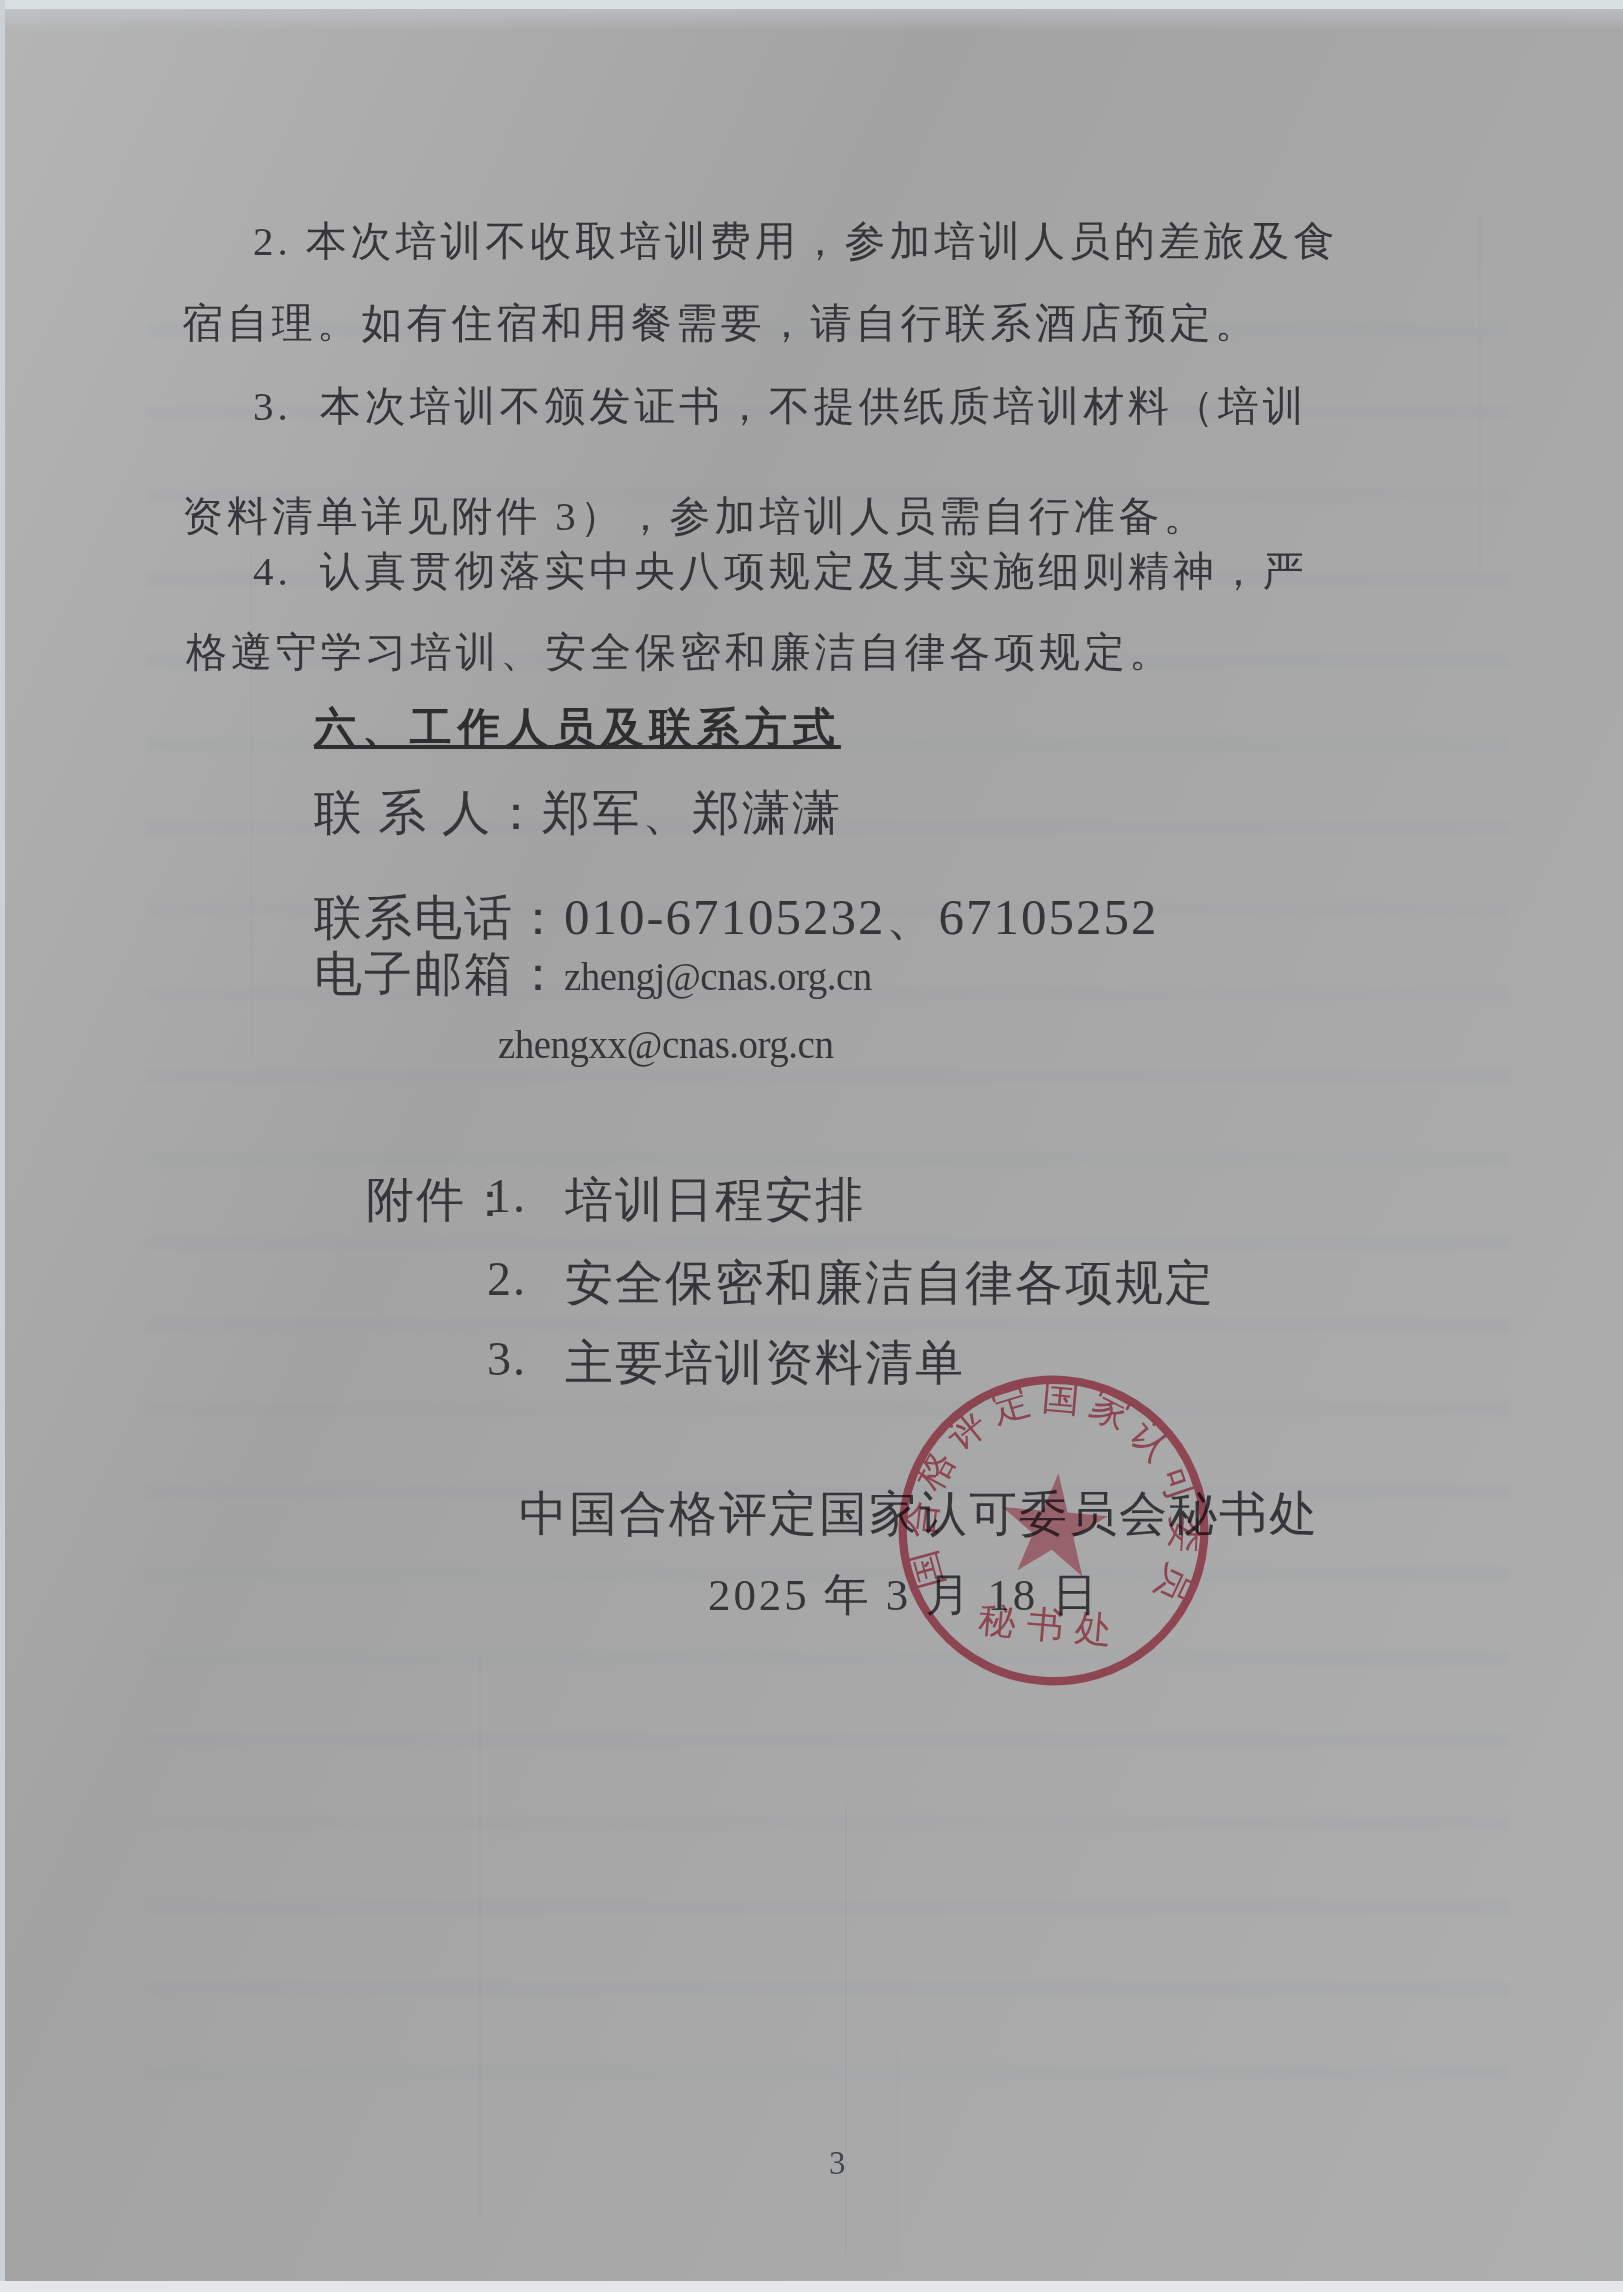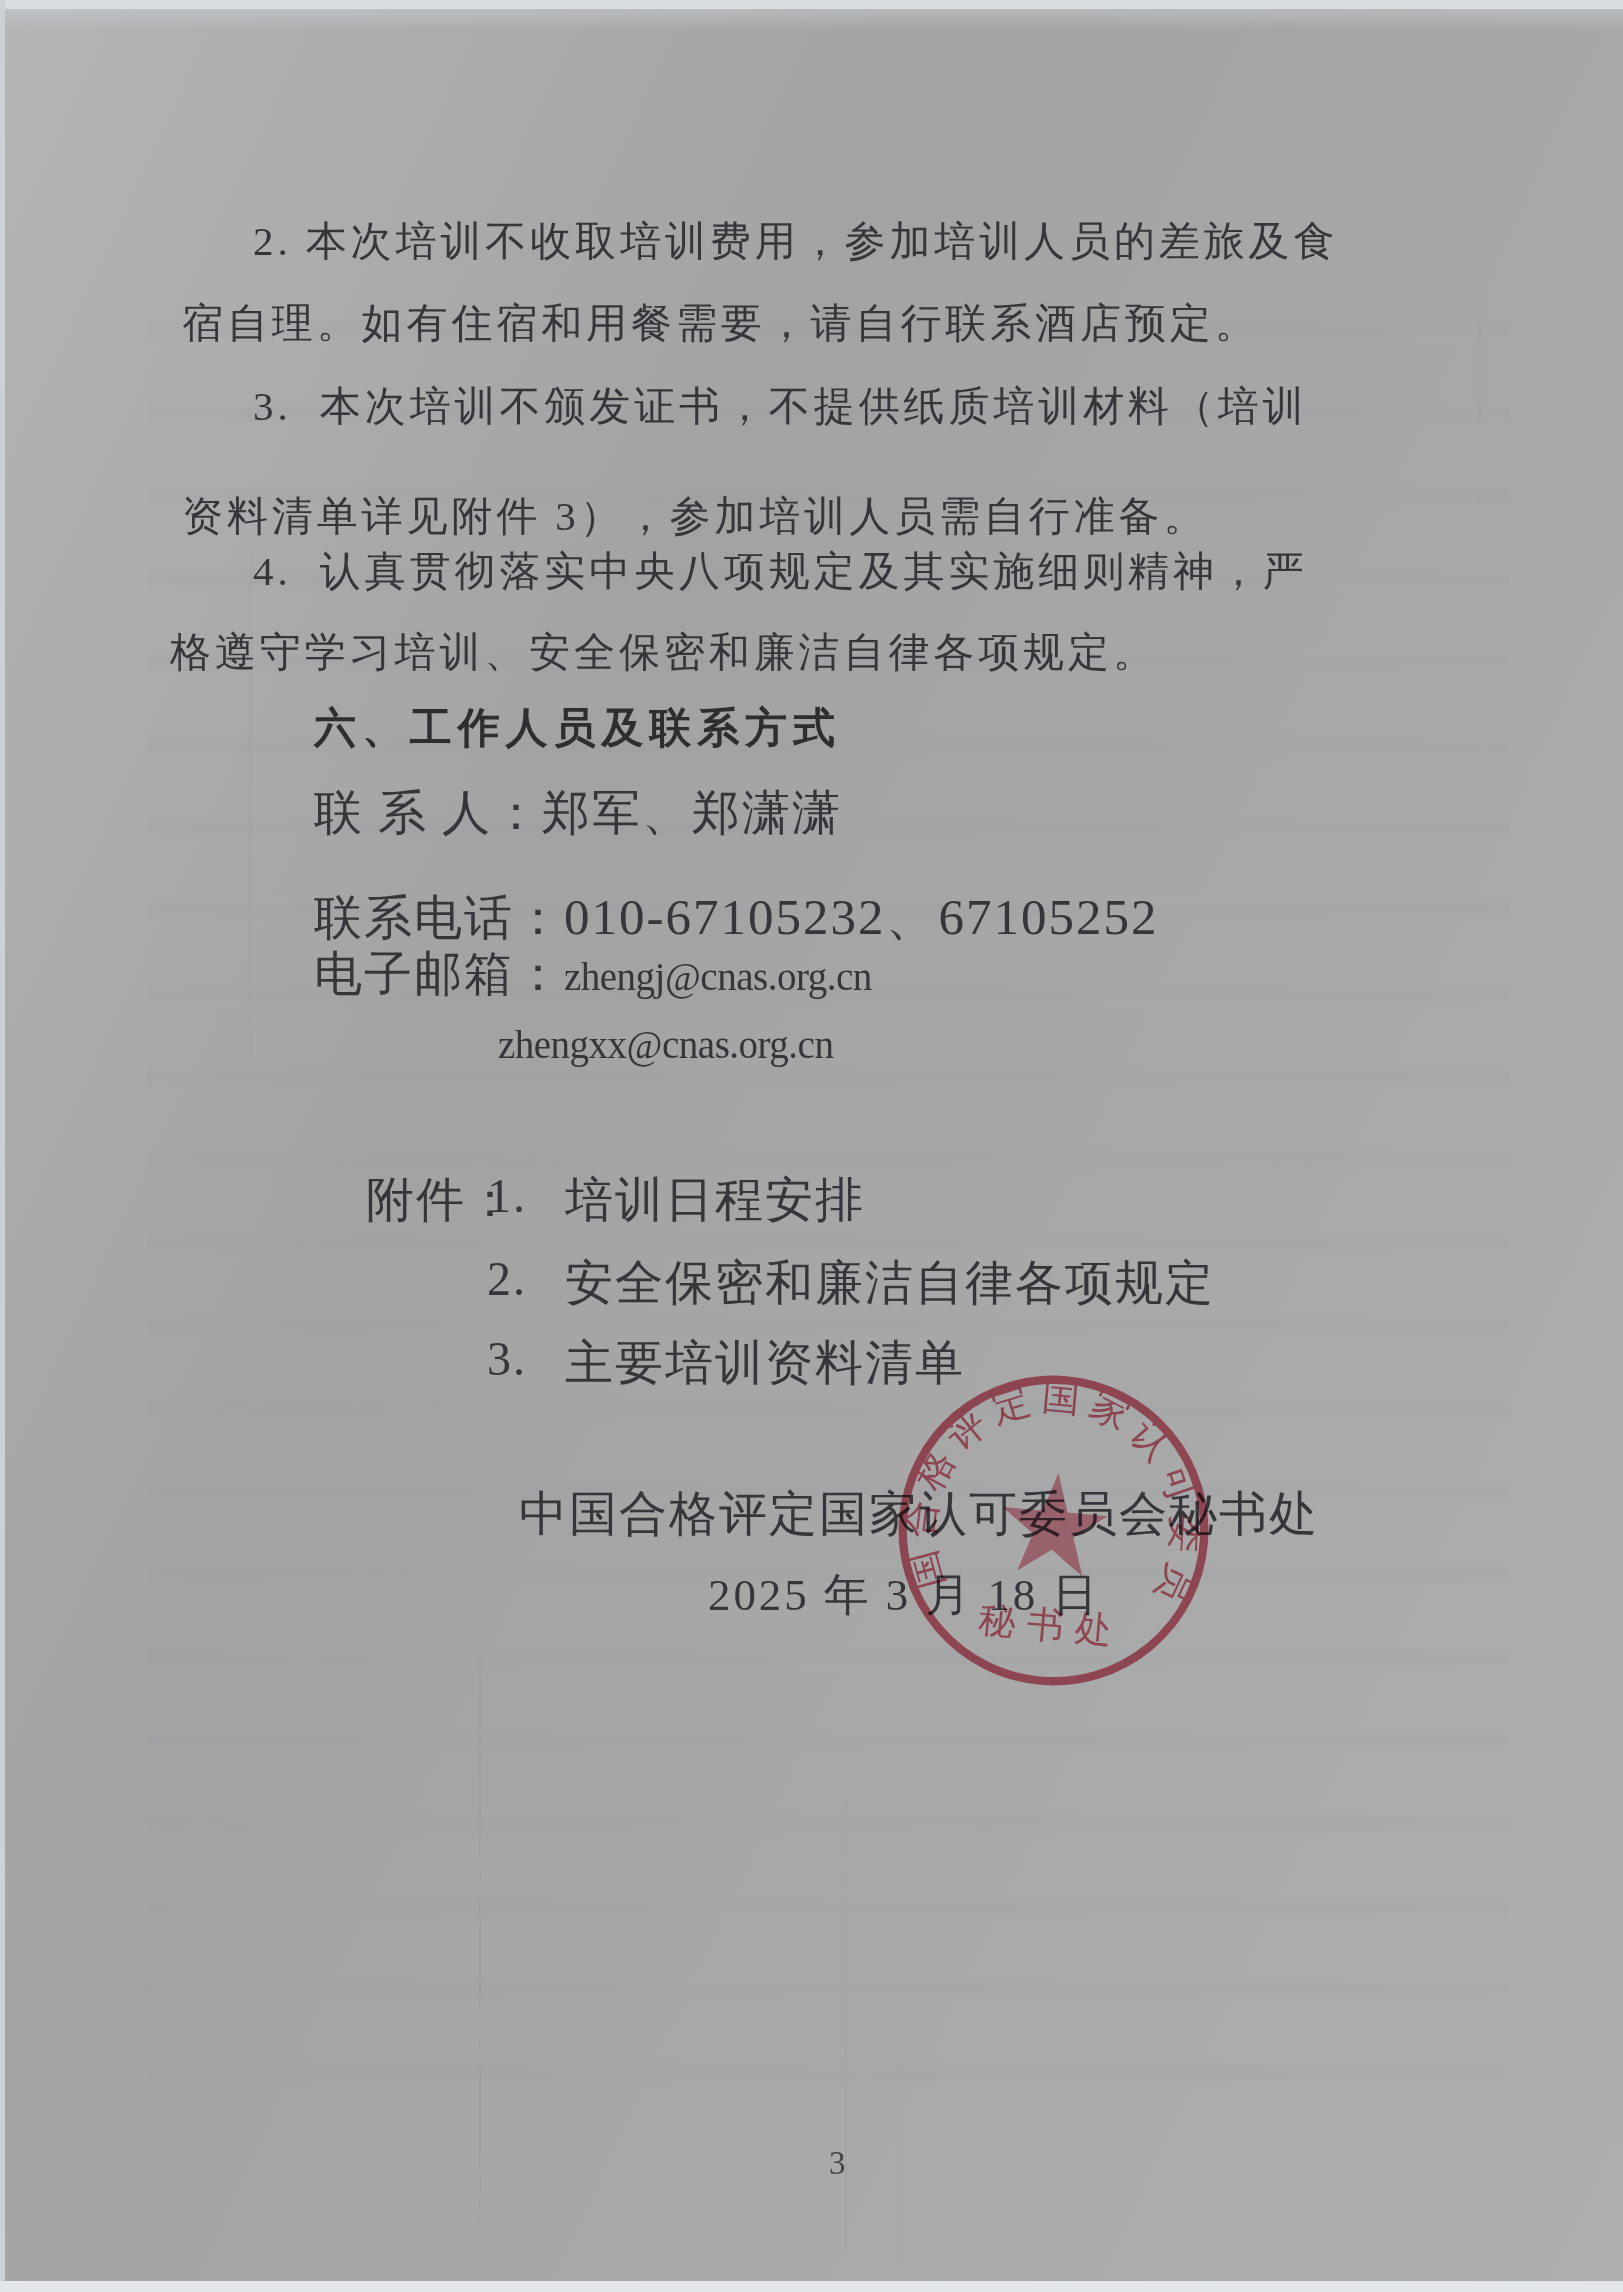--- a/index.html
+++ b/index.html
@@ -55,23 +55,23 @@
   <div class="edge-top"></div>
   <div class="edge-top2"></div>
   <div class="edge-left"></div>
   <div class="edge-bottom"></div>
 
   <div class="line cjk" style="left:253px;top:214px;">2. 本次培训不收取培训费用，参加培训人员的差旅及食</div>
   <div class="line cjk" style="left:182px;top:296px;">宿自理。如有住宿和用餐需要，请自行联系酒店预定。</div>
   <div class="line cjk" style="left:253px;top:379px;">3.  本次培训不颁发证书，不提供纸质培训材料（培训</div>
   <div class="line cjk" style="left:182px;top:461px;margin-top:28px;">资料清单详见附件 3），参加培训人员需自行准备。</div>
   <div class="line cjk" style="left:253px;top:544px;">4.  认真贯彻落实中央八项规定及其实施细则精神，严</div>
-  <div class="line cjk" style="left:170px;top:625px;">格遵守学习培训、安全保密和廉洁自律各项规定。</div>
+  <div class="line cjk" style="left:186px;top:625px;">格遵守学习培训、安全保密和廉洁自律各项规定。</div>
 
-  <div class="line heading" style="left:314px;top:700px;">六、工作人员及联系方式</div>
+  <div class="line heading" style="left:314px;top:700px;text-decoration:underline;">六、工作人员及联系方式</div>
 
   <div class="line" style="left:314px;top:781px;"><span class="cjk-tight">联 系 人：</span><span class="cjk-tight">郑军、郑潇潇</span></div>
 
   <div class="line" style="left:314px;top:862px;margin-top:21px;"><span class="cjk-tight">联系电话：</span><span class="latin-big">010-67105232、67105252</span></div>
 
   <div class="line latin-mail" style="left:498px;top:1022px;">zhengxx@cnas.org.cn</div>
 
   <div class="line" style="left:314px;top:942px;"><span class="cjk-tight">电子邮箱：</span><span class="latin-mail">zhengj@cnas.org.cn</span></div>
 
   <div class="line cjk-tight" style="left:366px;top:1168px;">附件：</div>

